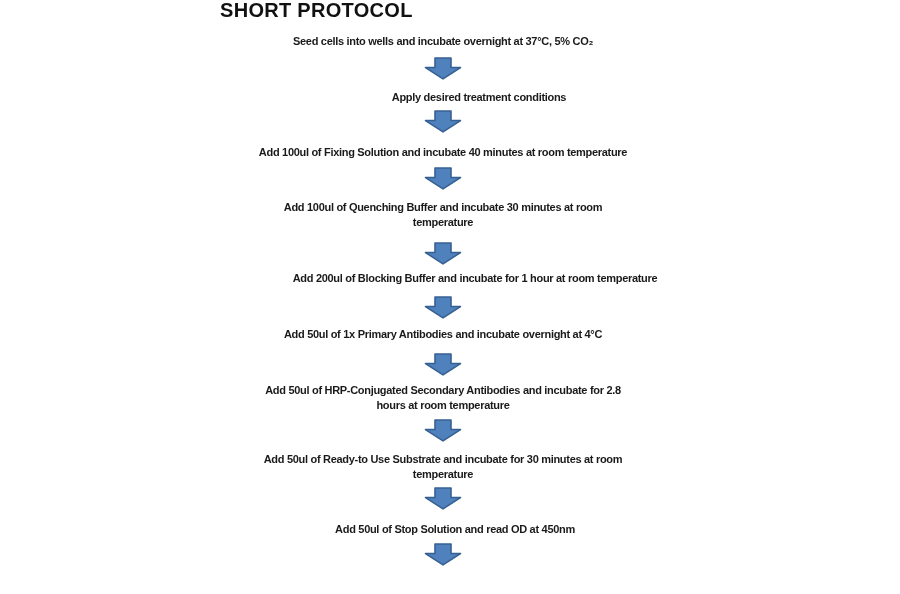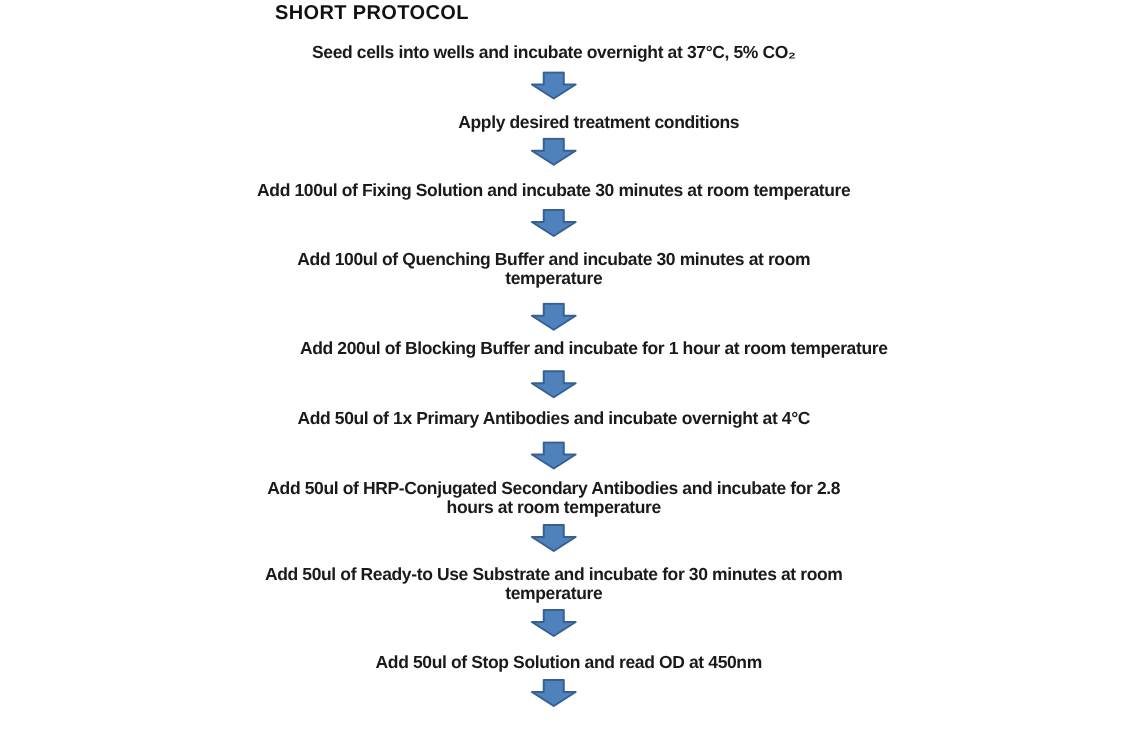--- a/index.html
+++ b/index.html
@@ -9,33 +9,33 @@
     height: 594px;
     background: #ffffff;
     overflow: hidden;
     font-family: "Liberation Sans", "DejaVu Sans", sans-serif;
   }
   .title {
     position: absolute;
     left: 220px;
     top: 1px;
     margin: 0;
-    font-size: 16px;
+    font-size: 20px;
     line-height: 19px;
     font-weight: bold;
     color: #111111;
     letter-spacing: 0.3px;
     white-space: nowrap;
   }
   .step {
     position: absolute;
     left: 0;
     width: 886px;
     text-align: center;
-    font-size: 14px;
+    font-size: 11px;
     line-height: 14.5px;
     font-weight: bold;
     color: #1a1a1a;
     letter-spacing: -0.3px;
     white-space: pre-line;
   }
   .arrow {
     position: absolute;
     left: 424px;
     width: 38px;
@@ -66,21 +66,21 @@
   <svg class="arrow a1" viewBox="0 0 38 24" preserveAspectRatio="none">
     <polygon points="11,1 27,1 27,11 36.5,11 19,22.8 1.5,11 11,11" stroke-width="1.6" stroke-linejoin="round" fill="#4f81bd" stroke="#376092"></polygon>
   </svg>
 
   <div class="step s2">Apply desired treatment conditions</div>
 
   <svg class="arrow a2" viewBox="0 0 38 24" preserveAspectRatio="none">
     <polygon points="11,1 27,1 27,11 36.5,11 19,22.8 1.5,11 11,11" stroke-width="1.6" stroke-linejoin="round" fill="#4f81bd" stroke="#376092"></polygon>
   </svg>
 
-  <div class="step s3">Add 100ul of Fixing Solution and incubate 30 minutes at room temperature</div>
+  <div class="step s3">Add 100ul of Fixing Solution and incubate 40 minutes at room temperature</div>
 
   <svg class="arrow a3" viewBox="0 0 38 24" preserveAspectRatio="none">
     <polygon points="11,1 27,1 27,11 36.5,11 19,22.8 1.5,11 11,11" stroke-width="1.6" stroke-linejoin="round" fill="#4f81bd" stroke="#376092"></polygon>
   </svg>
 
   <div class="step s4">Add 100ul of Quenching Buffer and incubate 30 minutes at room
 temperature</div>
 
   <svg class="arrow a4" viewBox="0 0 38 24" preserveAspectRatio="none">
     <polygon points="11,1 27,1 27,11 36.5,11 19,22.8 1.5,11 11,11" stroke-width="1.6" stroke-linejoin="round" fill="#4f81bd" stroke="#376092"></polygon>

